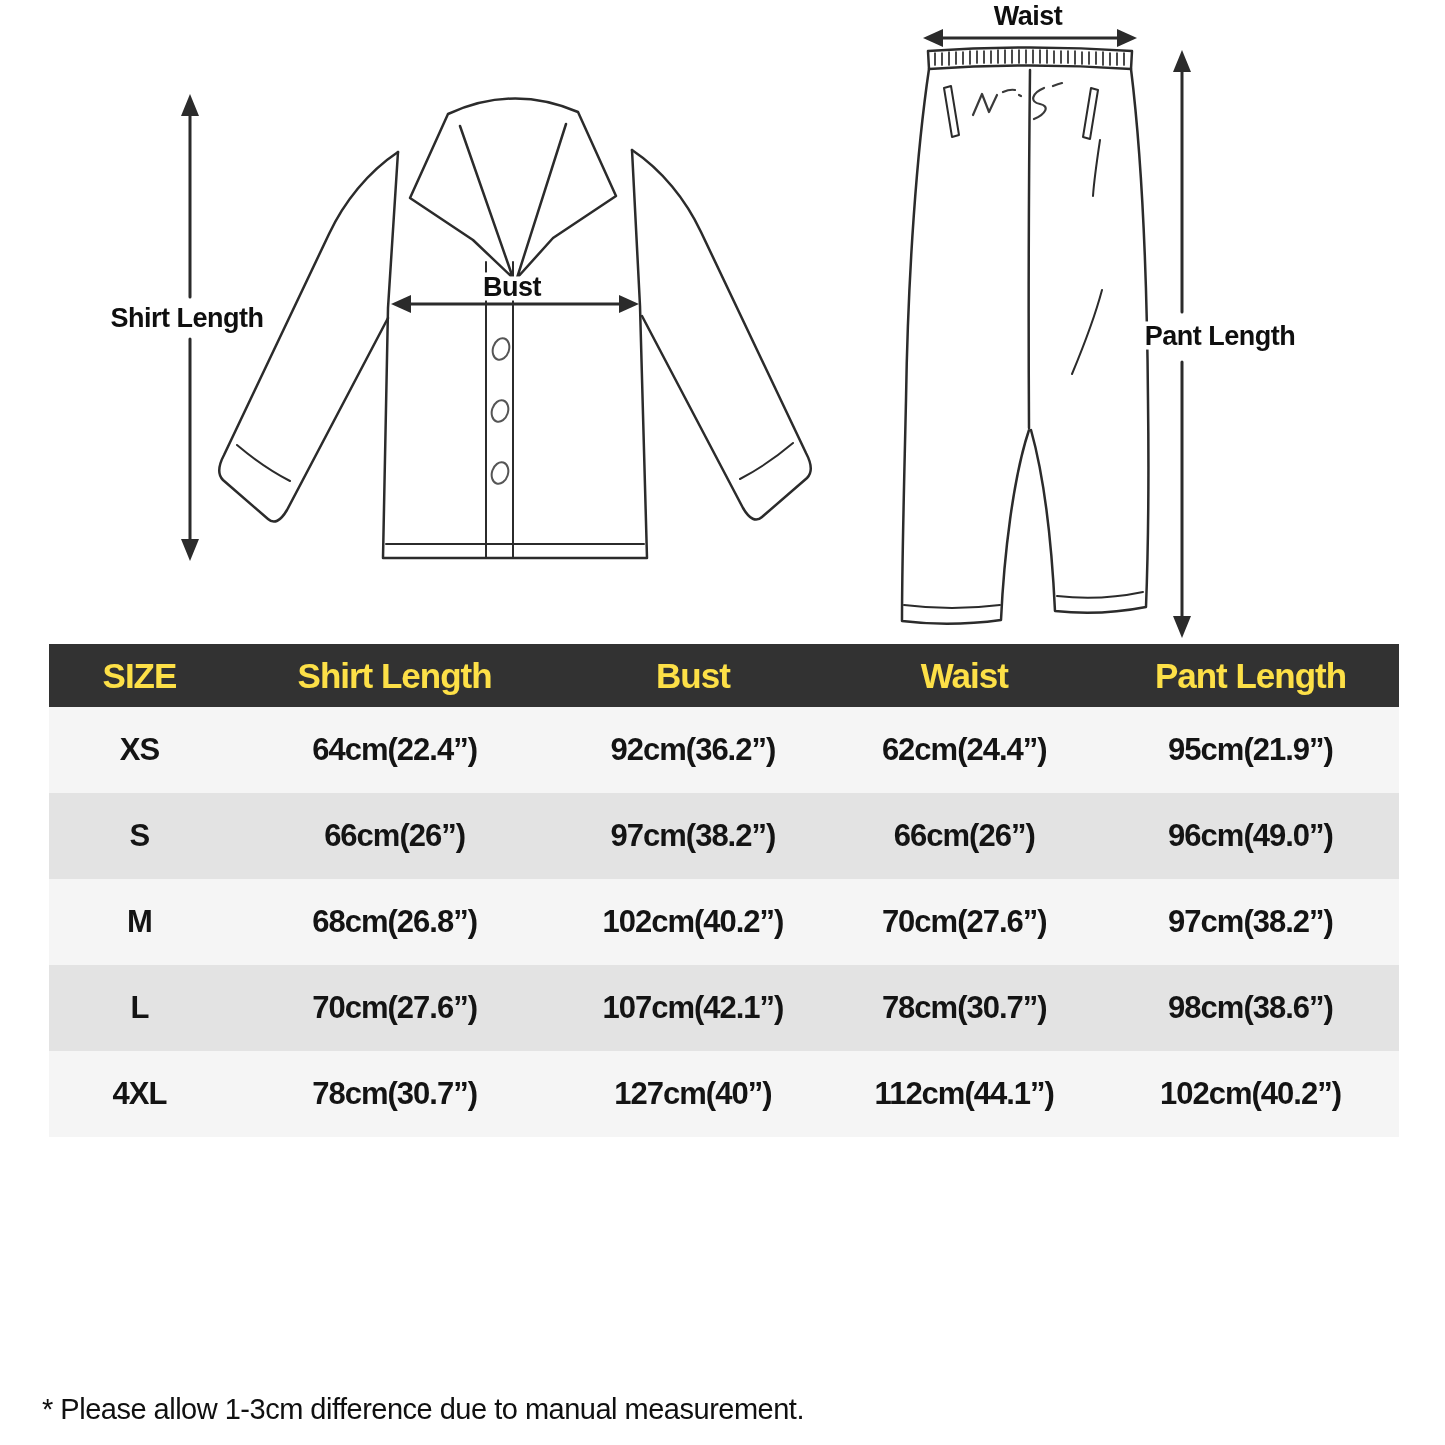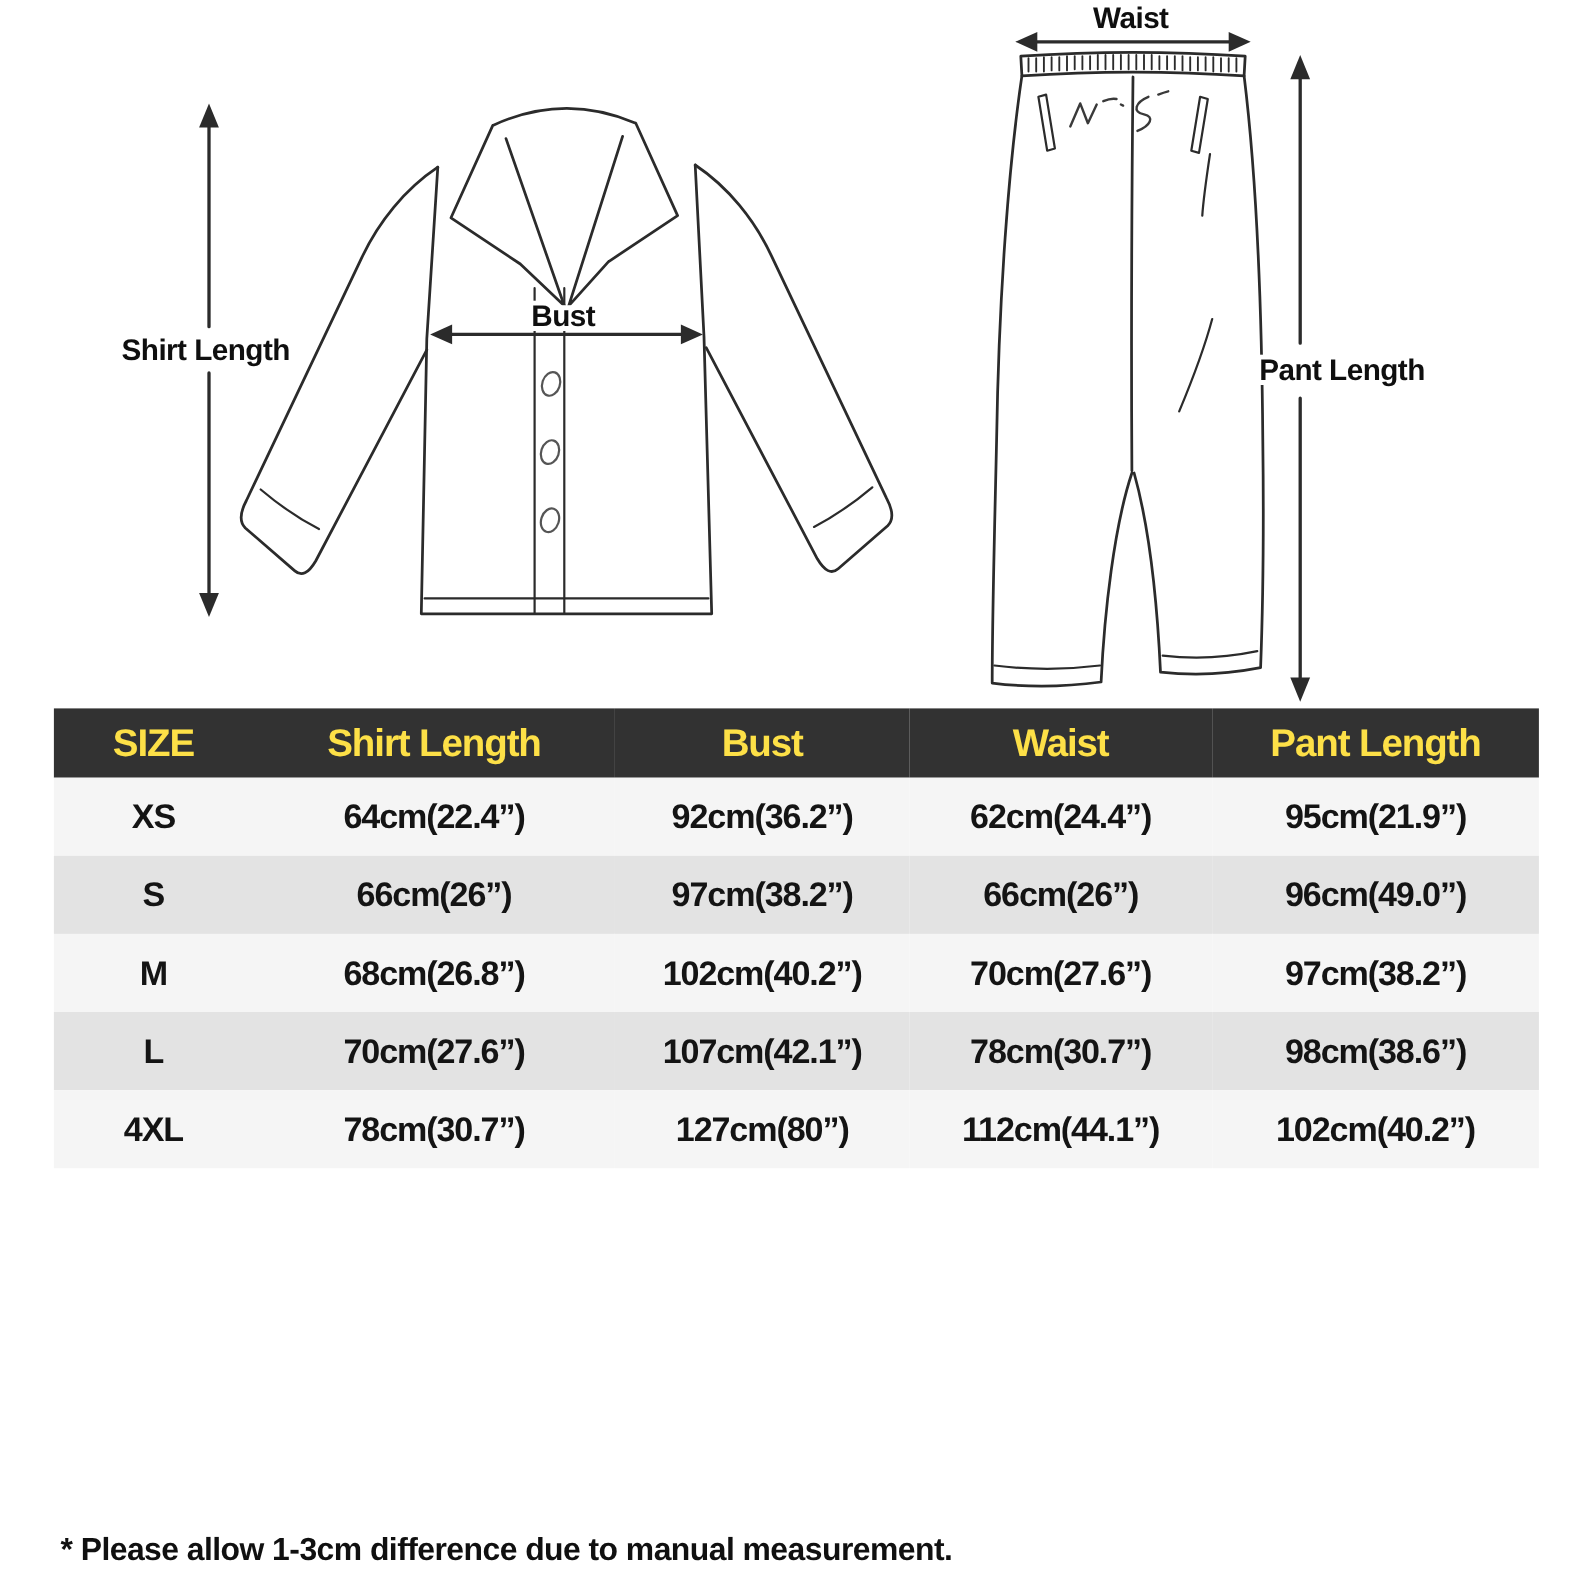--- a/index.html
+++ b/index.html
@@ -30,36 +30,36 @@
     background: #323232;
     color: #fde047;
     height: 63px;
     font-size: 35px;
     font-weight: bold;
     letter-spacing: -1px;
     text-align: center;
     padding: 0;
   }
   table.size-table tbody td {
-    height: 71px;
+    height: 86px;
     text-align: center;
     vertical-align: middle;
     font-size: 31px;
     font-weight: bold;
     color: #141414;
     letter-spacing: -1px;
     padding: 0;
   }
   table.size-table tbody tr:nth-child(odd)  { background: #f5f5f5; }
   table.size-table tbody tr:nth-child(even) { background: #e3e3e3; }
   .footnote {
     position: absolute;
-    left: 55px; top: 1393px;
+    left: 42px; top: 1393px;
     font-size: 29px;
-    font-weight: bold;
+    font-weight: normal;
     color: #101010;
     letter-spacing: -0.5px;
   }
 </style>
 </head>
 <body>
 
 <svg class="diagram-svg" width="1445" height="650" viewBox="0 0 1445 650">
 
   <g fill="none" stroke="#2b2b2b" stroke-width="2.5" stroke-linecap="round" stroke-linejoin="round">
@@ -184,20 +184,20 @@
     <tr>
       <td>L</td>
       <td>70cm(27.6”)</td>
       <td>107cm(42.1”)</td>
       <td>78cm(30.7”)</td>
       <td>98cm(38.6”)</td>
     </tr>
     <tr>
       <td>4XL</td>
       <td>78cm(30.7”)</td>
-      <td>127cm(80”)</td>
+      <td>127cm(40”)</td>
       <td>112cm(44.1”)</td>
       <td>102cm(40.2”)</td>
     </tr>
   </tbody>
 </table>
 
 <div class="footnote">* Please allow 1-3cm difference due to manual measurement.</div>
 
 </body></html>

